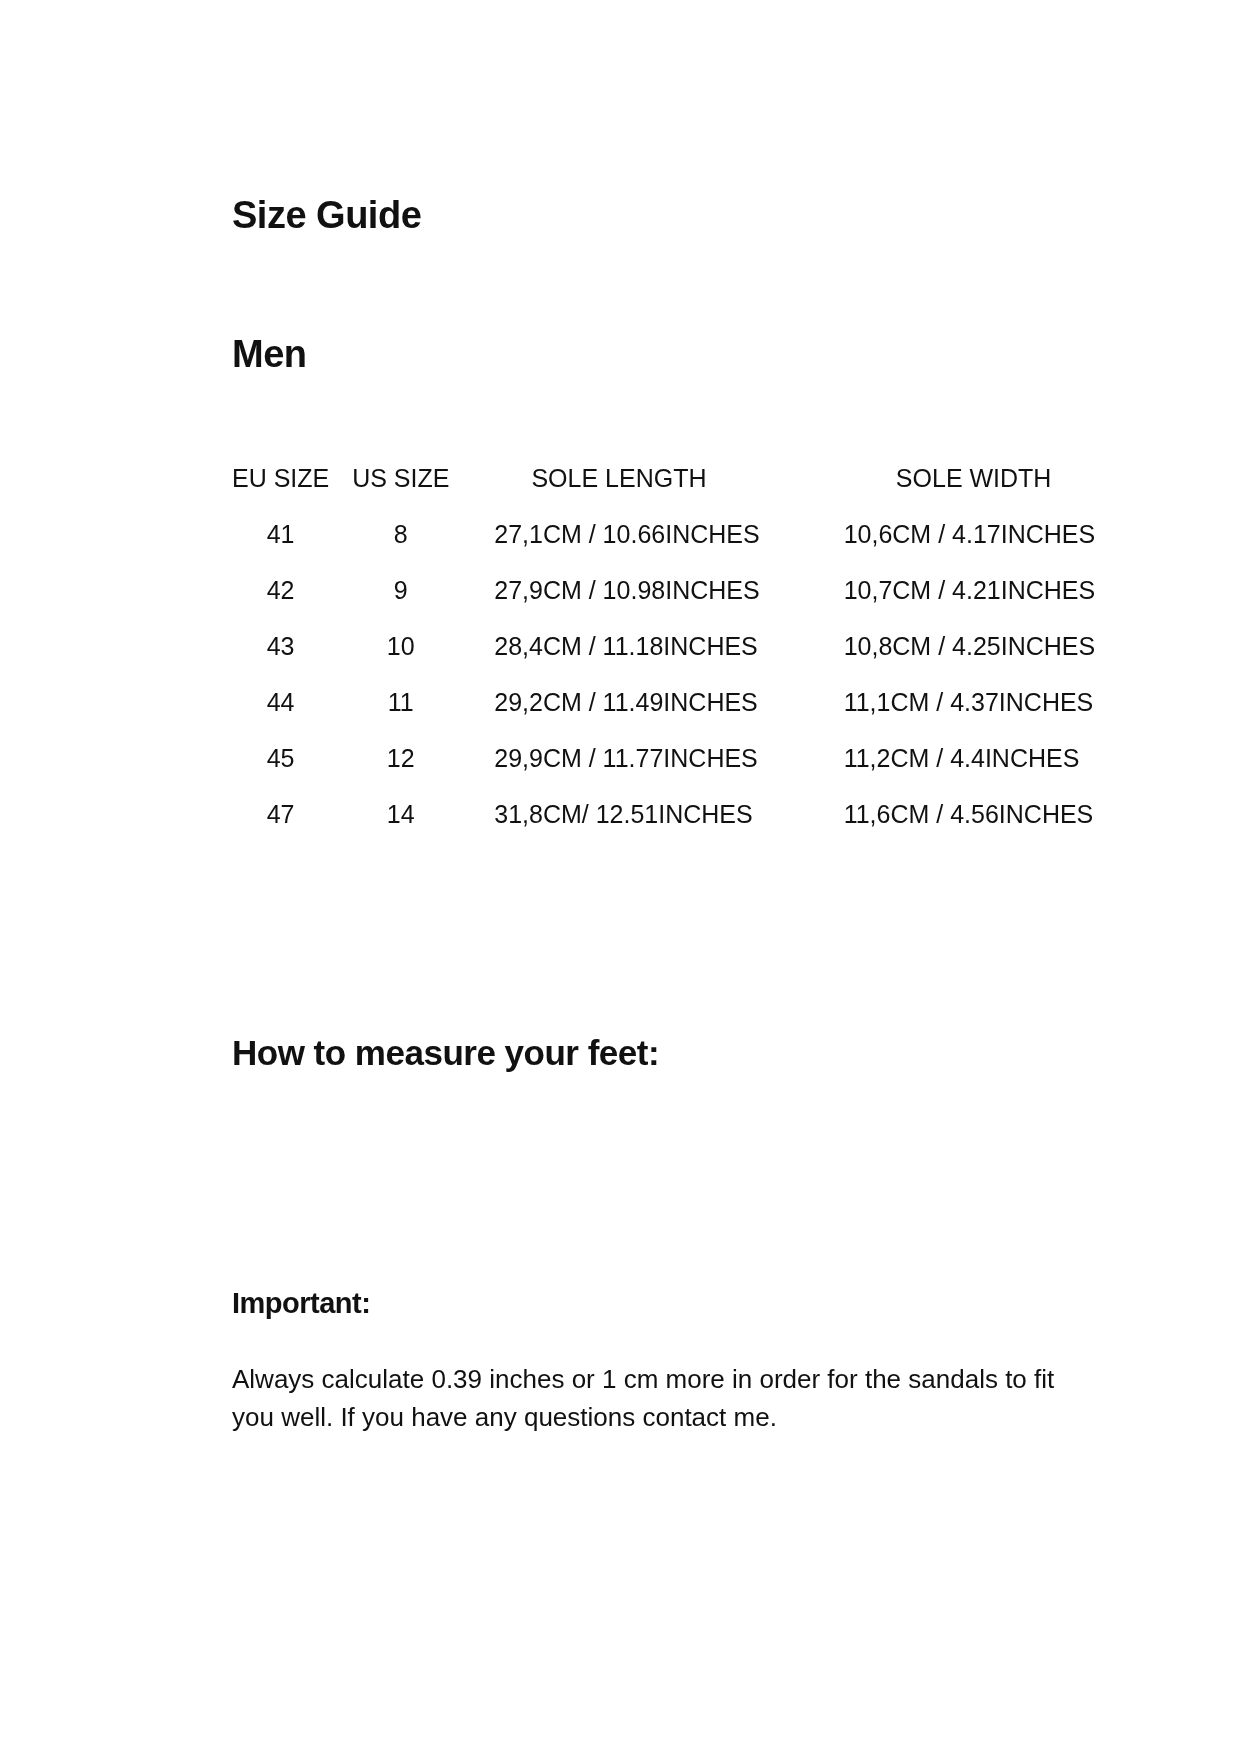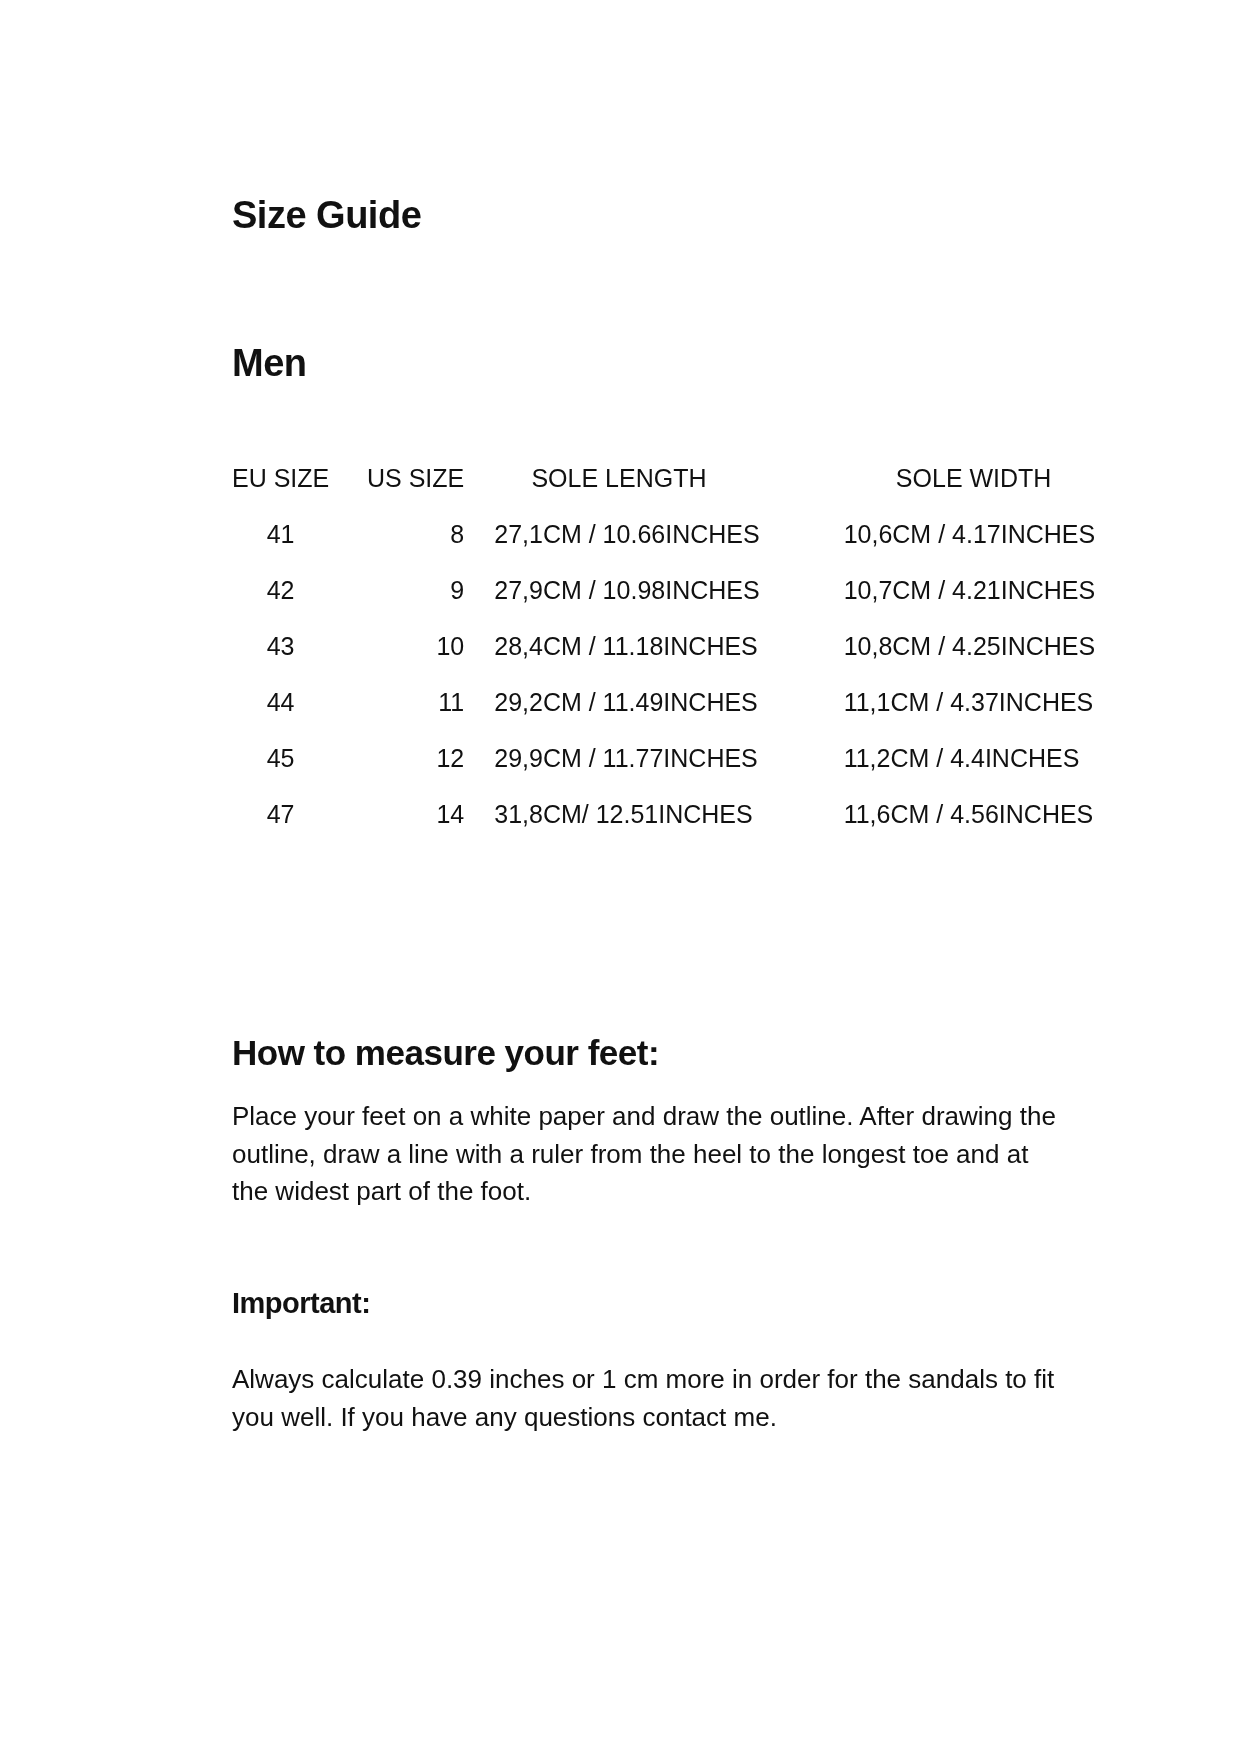--- a/index.html
+++ b/index.html
@@ -15,42 +15,42 @@
   }
   .block { position: absolute; left: 188px; }
   .doc-title {
     top: 149px;
     font-size: 38px;
     font-weight: bold;
     line-height: 1.2;
     letter-spacing: -0.5px;
   }
   .section-men {
-    top: 297px;
+    top: 288px;
     font-size: 38px;
     font-weight: bold;
     line-height: 1.2;
     letter-spacing: -0.5px;
   }
   table.size-table {
     position: absolute;
     left: 188px;
     top: 410px;
     border-collapse: collapse;
     font-size: 25px;
     color: #111111;
   }
   .size-table th, .size-table td {
     font-weight: normal;
     height: 56px;
     vertical-align: middle;
     white-space: nowrap;
   }
   .col-eu  { width: 90px;  text-align: center; }
-  .col-us  { width: 135px; text-align: right; }
+  .col-us  { width: 135px; text-align: center; }
   .col-len { width: 282px; text-align: left; padding-left: 26px; }
   th.col-len { text-align: center; padding-right: 20px; }
   .col-wid { width: 385px; text-align: left; padding-left: 80px; padding-right: 45px; }
   th.col-wid { text-align: center; }
   .sub-heading {
     top: 988px;
     font-size: 35px;
     font-weight: bold;
     line-height: 1.2;
     letter-spacing: -0.5px;
@@ -124,22 +124,19 @@
         <td class="col-eu">47</td>
         <td class="col-us">14</td>
         <td class="col-len">31,8CM/ 12.51INCHES</td>
         <td class="col-wid">11,6CM / 4.56INCHES</td>
       </tr>
     </tbody>
   </table>
 
   <h3 class="block sub-heading">How to measure your feet:</h3>
 
-  <p class="block para para-howto">Place your feet on a white paper and draw the outline. After drawing the
-outline, draw a line with a ruler from the heel to the longest toe and at
-the widest part of the foot.</p>
 
   <h3 class="block important-heading">Important:</h3>
 
   <p class="block para para-important">Always calculate 0.39 inches or 1 cm more in order for the sandals to fit
 you well. If you have any questions contact me.</p>
 
 </div>
 
 </body></html>

